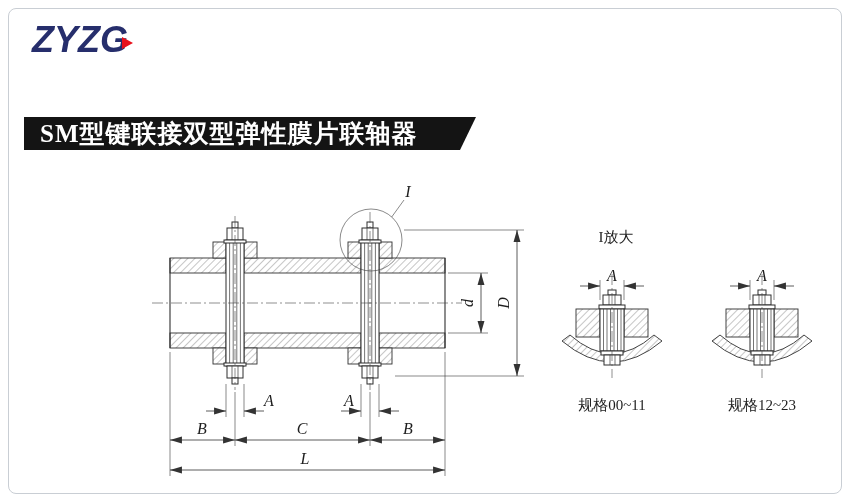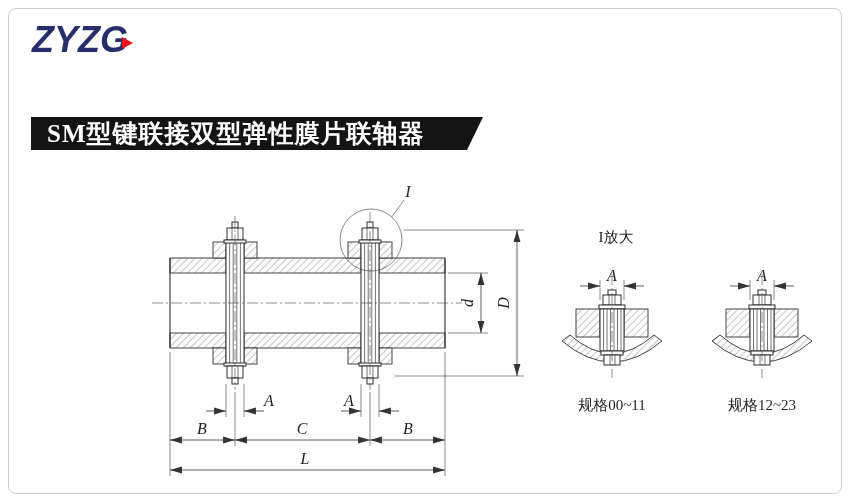--- a/index.html
+++ b/index.html
@@ -19,21 +19,21 @@
     font-weight:900;font-style:italic;font-size:36px;line-height:36px;
     color:#262e6c;letter-spacing:0px;
   }
   .logo-accent{
     width:0;height:0;margin-left:-6px;margin-top:6px;
     border-left:11px solid #e8111c;
     border-top:6px solid transparent;
     border-bottom:6px solid transparent;
   }
   .title-banner{
-    position:absolute;left:31px;top:117px;width:452px;height:33px;
+    position:absolute;left:24px;top:117px;width:452px;height:33px;
     background:#141414;
     clip-path:polygon(0 0,100% 0,calc(100% - 16px) 100%,0 100%);
     display:flex;align-items:center;
   }
   .title-banner-text{
     font-family:"Liberation Serif","DejaVu Serif",serif;
     font-weight:700;font-size:25px;color:#ffffff;
     padding-left:16px;letter-spacing:1px;white-space:nowrap;
   }
   svg.drawing{position:absolute;left:0;top:0;}

